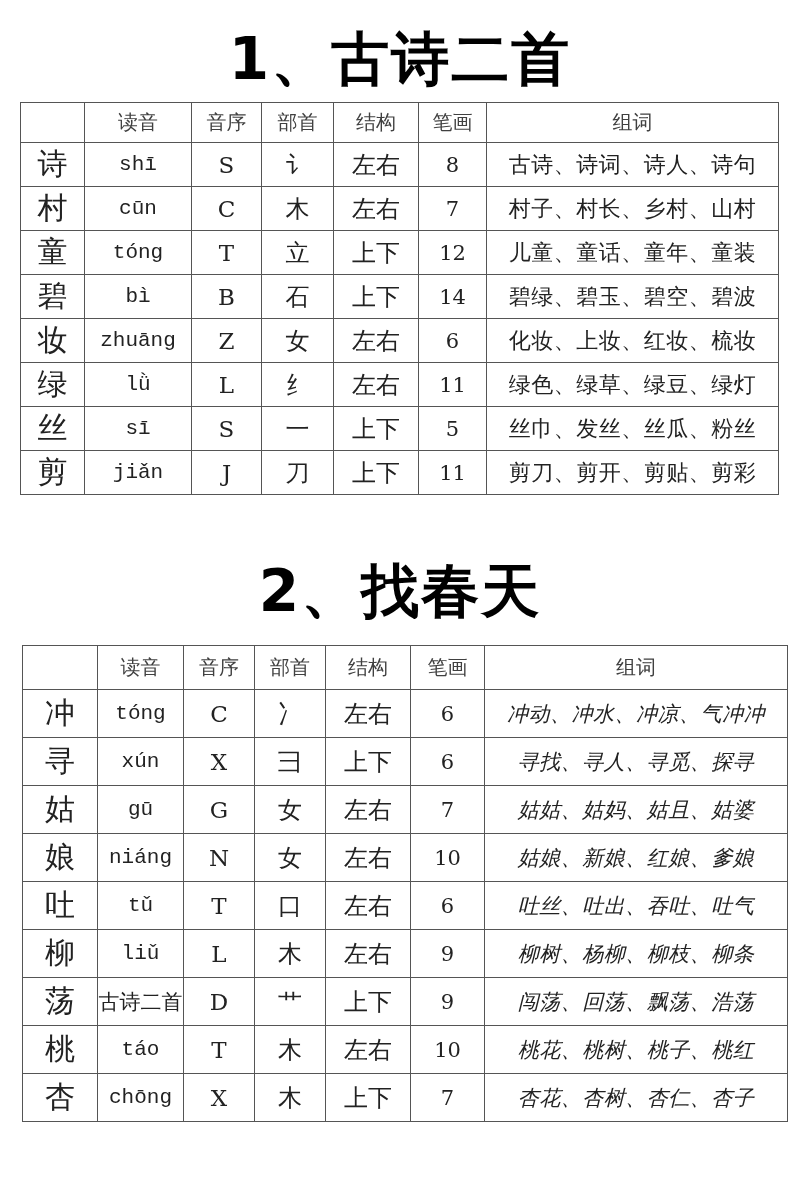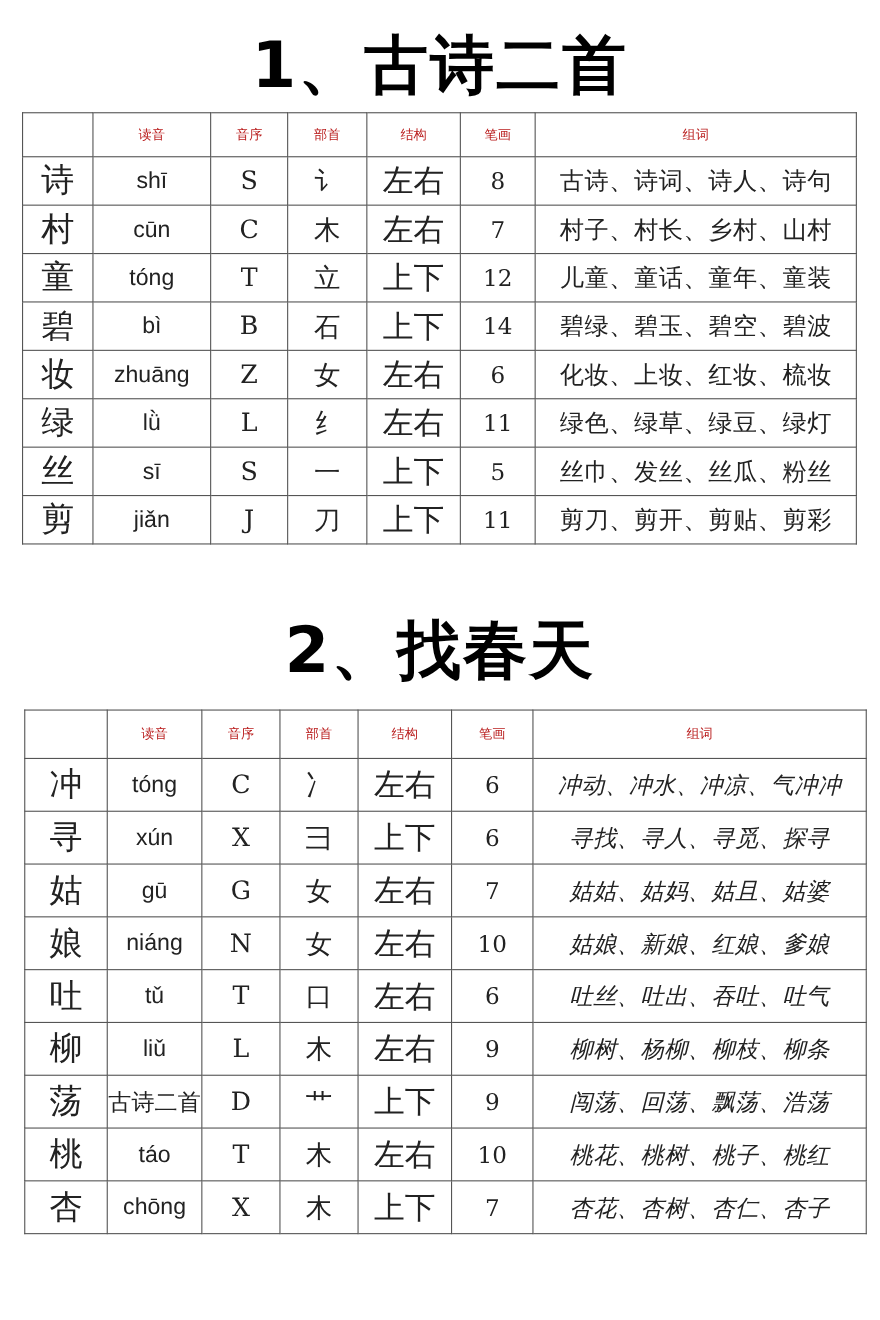--- a/index.html
+++ b/index.html
@@ -5,26 +5,26 @@
   html, body { margin: 0; padding: 0; background: #ffffff; }
   body { width: 800px; height: 1200px; position: relative; overflow: hidden;
          font-family: "DejaVu Serif", "Liberation Serif", serif; color: #111; }
   .title { position: absolute; left: 0; width: 800px; text-align: center;
            font-family: "DejaVu Sans", "Liberation Sans", sans-serif;
            font-weight: bold; font-size: 58px; color: #000; letter-spacing: 2px; line-height: 1; }
   #title1 { top: 30px; }
   #title2 { top: 562px; }
   table { position: absolute; border-collapse: collapse; table-layout: fixed; }
   td, th { border: 1.5px solid #555; text-align: center; vertical-align: middle; padding: 0; overflow: hidden; white-space: nowrap; }
-  th { font-family: Liberation Serif, serif; font-weight: normal; color: #b91c1c; font-size: 12px; }
+  th { font-family: Liberation Serif, serif; font-weight: normal; color: #404040; font-size: 20px; }
   td.char { font-size: 30px; color: #222; }
-  td.pinyin { font-family: Liberation Sans, sans-serif; font-size: 21px; color: #222; }
+  td.pinyin { font-family: Liberation Mono, monospace; font-size: 21px; color: #222; }
   td.initial { font-size: 23px; color: #222; }
   td.radical { font-size: 24px; color: #222; }
-  td.struct { font-size: 28px; color: #222; }
+  td.struct { font-size: 24px; color: #222; }
   td.strokes { font-size: 21px; color: #222; }
   td.words { font-size: 22px; color: #222; letter-spacing: 0.5px; text-align: center; }
   #table1 { left: 20px; top: 102px; width: 758px; }
   #table1 th { height: 39px; }
   #table1 td { height: 43px; }
   #table2 { left: 22px; top: 645px; width: 765px; }
   #table2 th { height: 43px; }
   #table2 td { height: 47px; }
   #table2 td.words { font-size: 21px; font-style: italic; }
 </style>

